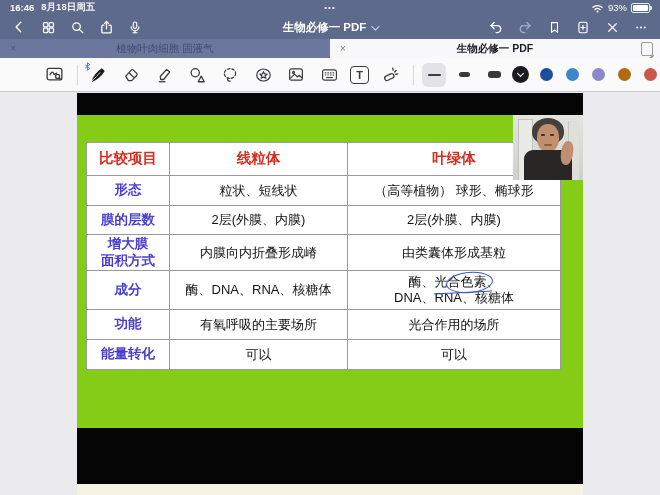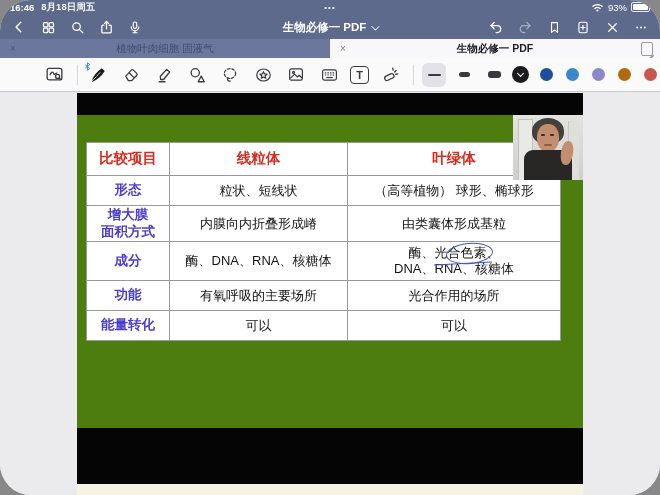--- a/index.html
+++ b/index.html
@@ -1,24 +1,24 @@
 <!DOCTYPE html>
 <html><head>
 <meta charset="utf-8">
 <style>
   html,body{margin:0;padding:0;background:#888;}
   .screen{position:relative;width:660px;height:495px;overflow:hidden;background:#ebebee;
-    font-family:"Liberation Sans",sans-serif;border-radius:31px;-webkit-font-smoothing:antialiased;}
+    font-family:"Liberation Sans",sans-serif;-webkit-font-smoothing:antialiased;}
   
   .status{position:absolute;left:0;top:0;width:660px;height:15px;background:#5d6a8c;
     color:#fff;font-size:9.5px;display:flex;align-items:center;padding:0 10px;box-sizing:border-box;}
   .status .time{font-weight:bold;margin-right:7px;}
   .status .date{font-weight:bold;opacity:.95;}
   .status .dots{position:absolute;left:0;right:0;text-align:center;font-size:8px;letter-spacing:1px;opacity:.9;}
-  .status .right{margin-left:auto;display:flex;gap:4px;z-index:2;}
+  .status .right{margin-left:auto;display:flex;align-items:center;gap:4px;z-index:2;}
   .batt{position:relative;width:17px;height:8px;border:1px solid rgba(255,255,255,.85);border-radius:2px;}
   .batt i{position:absolute;left:1px;top:1px;bottom:1px;width:87%;background:#fff;border-radius:1px;}
   .batt:after{content:"";position:absolute;right:-3px;top:2px;width:2px;height:4px;background:rgba(255,255,255,.85);border-radius:0 1px 1px 0;}
   
   .nav{position:absolute;left:0;top:15px;width:660px;height:24px;background:#5d6a8c;display:flex;align-items:center;}
   .nav .group{display:flex;align-items:center;gap:7px;padding:0 8px;z-index:2;}
   .icon-btn{width:22px;height:20px;display:flex;align-items:center;justify-content:center;color:#fff;}
   .icon-btn svg{display:block;}
   .navtitle{position:absolute;left:0;right:0;text-align:center;color:#fff;font-size:11.5px;font-weight:bold;}
   .navtitle .chev{display:inline-block;width:5px;height:5px;border-right:1.5px solid rgba(255,255,255,.8);
@@ -45,21 +45,21 @@
   .thick{width:24px;height:24px;border-radius:6px;display:flex;align-items:center;justify-content:center;margin-right:6px;flex:0 0 auto;}
   .thick.sel{background:#e2e2e7;}
   .thick i{background:#3a3a3e;border-radius:3px;display:block;}
   .t1{width:13px;height:2px;} .t2{width:11px;height:4.5px;} .t3{width:13px;height:7px;}
   .dot{width:13px;height:13px;border-radius:50%;margin-right:13px;flex:0 0 auto;position:relative;}
   .dot.sel{width:17px;height:17px;margin-right:11px;}
   .dot.sel:after{content:"";position:absolute;left:5.5px;top:5px;width:4px;height:4px;
     border-right:1.4px solid #fff;border-bottom:1.4px solid #fff;transform:rotate(45deg);}
   
   .content{position:absolute;left:0;top:93px;width:660px;height:402px;background:#ebebee;}
-  .page{position:absolute;left:77px;top:0;width:506px;height:402px;background:#4d7c0f;}
+  .page{position:absolute;left:77px;top:0;width:506px;height:402px;background:#84cc16;}
   .bar-top{position:absolute;left:0;top:0;width:506px;height:22px;background:#050505;}
   .bar-bottom{position:absolute;left:0;top:335px;width:506px;height:56px;background:#050505;}
   .cream{position:absolute;left:0;top:391px;width:506px;height:11px;background:#f5f4e3;}
   
   table.cmp{position:absolute;left:9px;top:49px;border-collapse:collapse;table-layout:fixed;
     font-size:13px;color:#141414;background:#fff;}
   table.cmp{border:1.5px solid #7f7f7f;}
   .cmp td{border:1px solid #9a9a9a;text-align:center;vertical-align:middle;padding:0 2px;line-height:1.2;}
   .c0{width:78px;} .c1{width:173px;} .c2{width:208px;}
   .cmp tr.hd td{color:#d92b1e;font-weight:bold;font-size:14.5px;height:32px;}
@@ -341,20 +341,25 @@
             <tr class="hd">
           <td class="c0">比较项目</td>
           <td class="c1">线粒体</td>
           <td class="c2">叶绿体</td>
         </tr>
         <tr class="r2">
           <td class="rowlabel">形态</td>
           <td>粒状、短线状</td>
           <td>（高等植物） 球形、椭球形</td>
         </tr>
+        <tr class="r3">
+          <td class="rowlabel">膜的层数</td>
+          <td>2层(外膜、内膜)</td>
+          <td>2层(外膜、内膜)</td>
+        </tr>
         <tr class="r4">
           <td class="rowlabel">增大膜
 面积方式</td>
           <td>内膜向内折叠形成嵴</td>
           <td>由类囊体形成基粒</td>
         </tr>
         <tr class="r5">
           <td class="rowlabel">成分</td>
           <td>酶、DNA、RNA、核糖体</td>
           <td>

